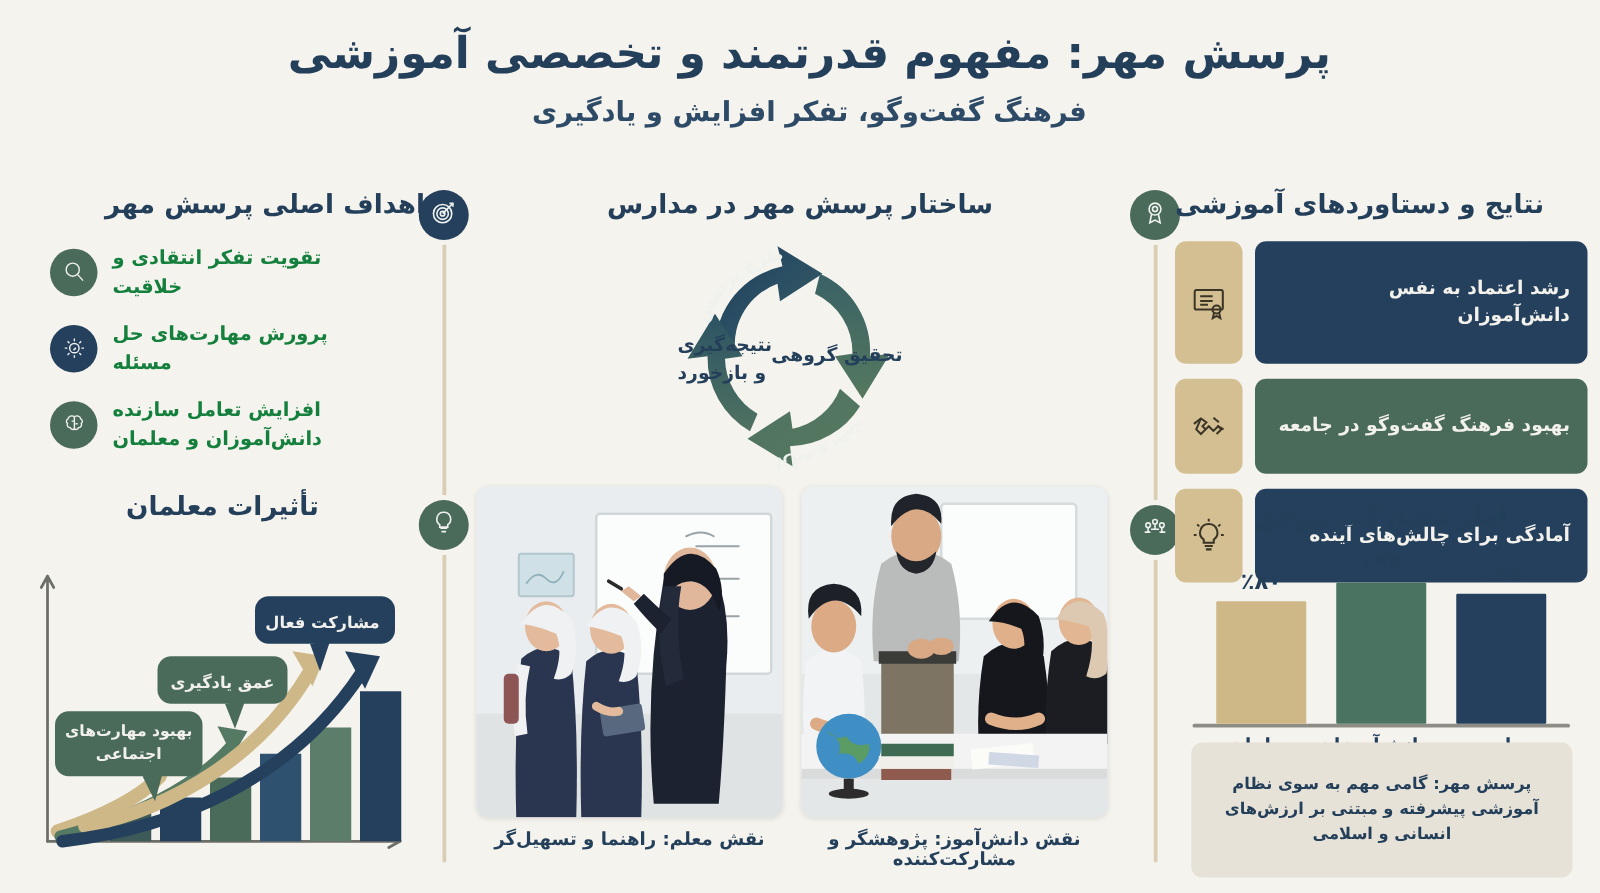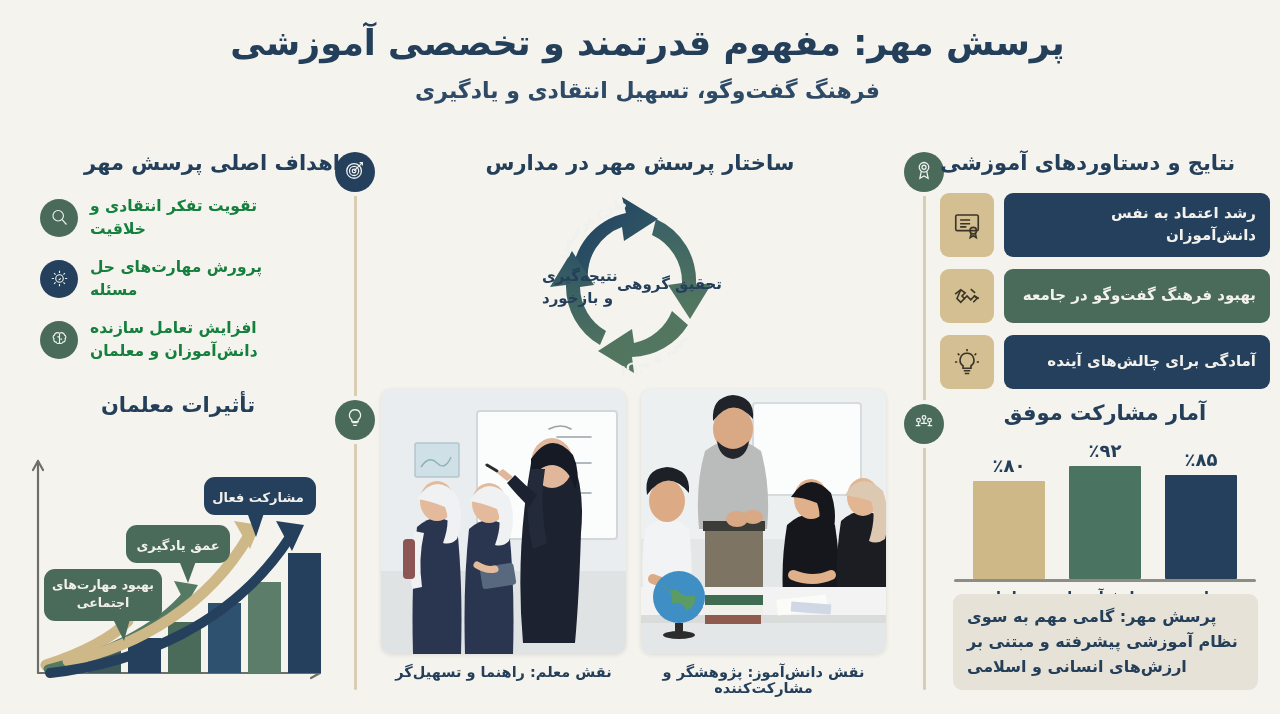--- a/index.html
+++ b/index.html
@@ -118,21 +118,21 @@
   }
 
   
   #outcomes { position: absolute; left: 940px; top: 150px; width: 330px; }
   #outcomes .sec-title { text-align: left; padding-right: 6px; }
   .oc-list { margin-top: 16px; }
   .oc-row { display: flex; align-items: stretch; gap: 10px; margin-bottom: 12px; justify-content: flex-start; }
   .oc-pill {
     flex: 1 1 auto;
     border-radius: 9px;
-    padding: 10px 14px;
+    padding: 27px 14px;
     display: flex; align-items: center; justify-content: flex-start;
     min-height: 54px;
     color: #f3f1ec; font-size: 15px; font-weight: 700; line-height: 1.45;
     text-align: right;
   }
   .oc-pill.navy  { background: #24405c; }
   .oc-pill.green { background: #4a6b5a; }
   .oc-ic {
     flex: 0 0 auto;
     width: 54px; border-radius: 9px; background: #d3bf91;
@@ -159,33 +159,33 @@
   }
   .bar-labels {
     display: flex; justify-content: center; gap: 22px; padding: 0 6px; margin-top: 7px; direction: rtl;
   }
   .bar-lbl { width: 74px; text-align: center; font-size: 14.5px; font-weight: 700; color: #243f5a; }
 
   
   #quote {
     position: absolute; left: 953px; top: 594px; width: 305px;
     background: #e7e2d8; border-radius: 9px;
-    padding: 11px 14px;
-    text-align: left;
-    font-size: 16px; font-weight: 700; color: #243f5a; line-height: 1.55;
+    padding: 24px 14px;
+    text-align: center;
+    font-size: 13px; font-weight: 700; color: #243f5a; line-height: 1.55;
   }
 </style>
 </head>
 <body>
 
 <div id="stage">
 
   <div class="hdr">
     <div class="hdr-title">پرسش مهر: مفهوم قدرتمند و تخصصی آموزشی</div>
-    <div class="hdr-sub">فرهنگ گفت‌وگو، تسهیل انتقادی و یادگیری</div>
+    <div class="hdr-sub">فرهنگ گفت‌وگو، تفکر افزایش و یادگیری</div>
   </div>
 
   <div class="rail rail-left"></div>
   <div class="rail rail-right"></div>
 
   <div class="node navy" style="left:335px; top:152px;">
     <span>
       <svg viewBox="0 0 24 24">
           <circle cx="11" cy="13" r="8"></circle>
           <circle cx="11" cy="13" r="5"></circle>

